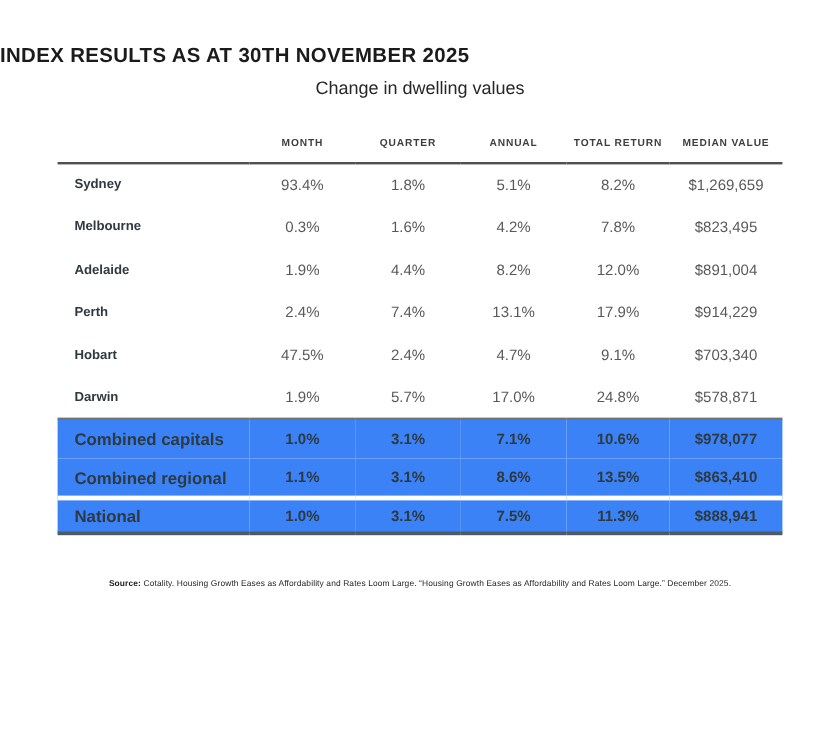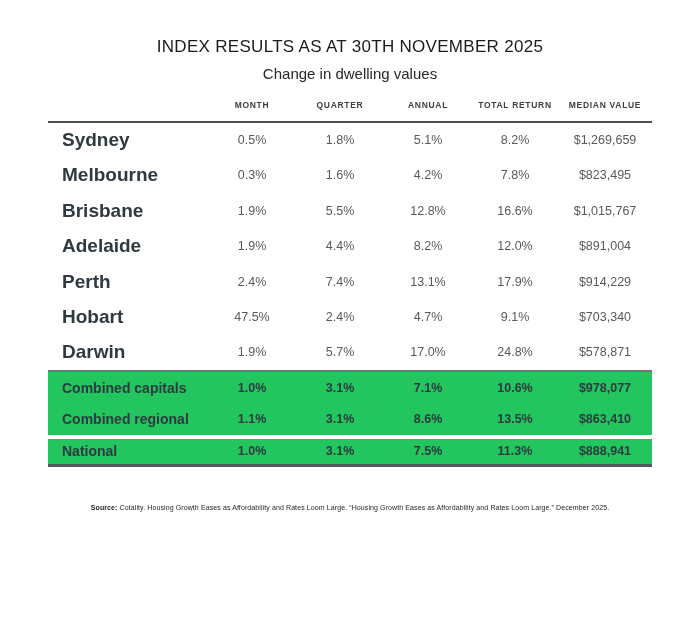--- a/index.html
+++ b/index.html
@@ -5,49 +5,49 @@
   * { box-sizing: border-box; }
   html, body { margin: 0; padding: 0; }
   body {
     width: 700px; height: 620px;
     background: #ffffff;
     font-family: "Liberation Sans", sans-serif;
     overflow: hidden;
   }
   .container { width: 700px; height: 620px; padding-top: 37px; }
   .title {
-    margin: 0; text-align: center;
-    font-size: 17px; font-weight: 400; letter-spacing: 0.3px;
+    margin: 0; 
+    font-size: 17px; font-weight: 700; letter-spacing: 0.3px;
     color: #1b1b1b;
   }
   .subtitle {
     margin: 8px 0 0; text-align: center;
     font-size: 15px; font-weight: 400; color: #272727;
   }
   table.index-table {
-    width: 604px; margin: 11px auto 0;
+    width: 604px; margin: 25px auto 0;
     border-collapse: collapse; table-layout: fixed;
   }
   thead tr { border-bottom: 2px solid #4f4f4f; height: 29px; }
   thead th {
     font-size: 8.5px; font-weight: 700; letter-spacing: 0.7px;
     color: #3e3e3e; text-align: center; padding: 0 0 11px;
     vertical-align: bottom;
   }
   thead th.col-label { text-align: left; }
   td {
     font-size: 12.5px; color: #595959; text-align: center;
     padding: 0; vertical-align: middle;
   }
   td.row-label {
     text-align: left; padding-left: 14px;
-    font-size: 19px; font-weight: 700; color: #2e3940;
+    font-size: 11px; font-weight: 700; color: #2e3940;
   }
   tbody.cities tr { height: 35.5px; }
-  tbody.combined, tbody.national { background: #22c55e; }
+  tbody.combined, tbody.national { background: #3b82f6; }
   tbody.combined tr { height: 33px; }
   tbody.combined tr:first-child { border-top: 2px solid #737373; }
   tbody.combined td, tbody.national td {
     font-weight: 700; color: #2e3940; font-size: 12.5px;
   }
   tbody.combined td.row-label, tbody.national td.row-label { font-size: 14px; }
   tbody.national { border-top: 4px solid #ffffff; border-bottom: 3px solid #4d5963; }
   tbody.national tr { height: 29px; }
   .footer {
     margin-top: 37px; text-align: center;
@@ -77,41 +77,33 @@
         <th>MONTH</th>
         <th>QUARTER</th>
         <th>ANNUAL</th>
         <th>TOTAL RETURN</th>
         <th>MEDIAN VALUE</th>
       </tr>
     </thead>
     <tbody class="cities">
       <tr>
         <td class="row-label">Sydney</td>
-        <td>0.5%</td>
+        <td>93.4%</td>
         <td>1.8%</td>
         <td>5.1%</td>
         <td>8.2%</td>
         <td>$1,269,659</td>
       </tr>
       <tr>
         <td class="row-label">Melbourne</td>
         <td>0.3%</td>
         <td>1.6%</td>
         <td>4.2%</td>
         <td>7.8%</td>
         <td>$823,495</td>
-      </tr>
-      <tr>
-        <td class="row-label">Brisbane</td>
-        <td>1.9%</td>
-        <td>5.5%</td>
-        <td>12.8%</td>
-        <td>16.6%</td>
-        <td>$1,015,767</td>
       </tr>
       <tr>
         <td class="row-label">Adelaide</td>
         <td>1.9%</td>
         <td>4.4%</td>
         <td>8.2%</td>
         <td>12.0%</td>
         <td>$891,004</td>
       </tr>
       <tr>

